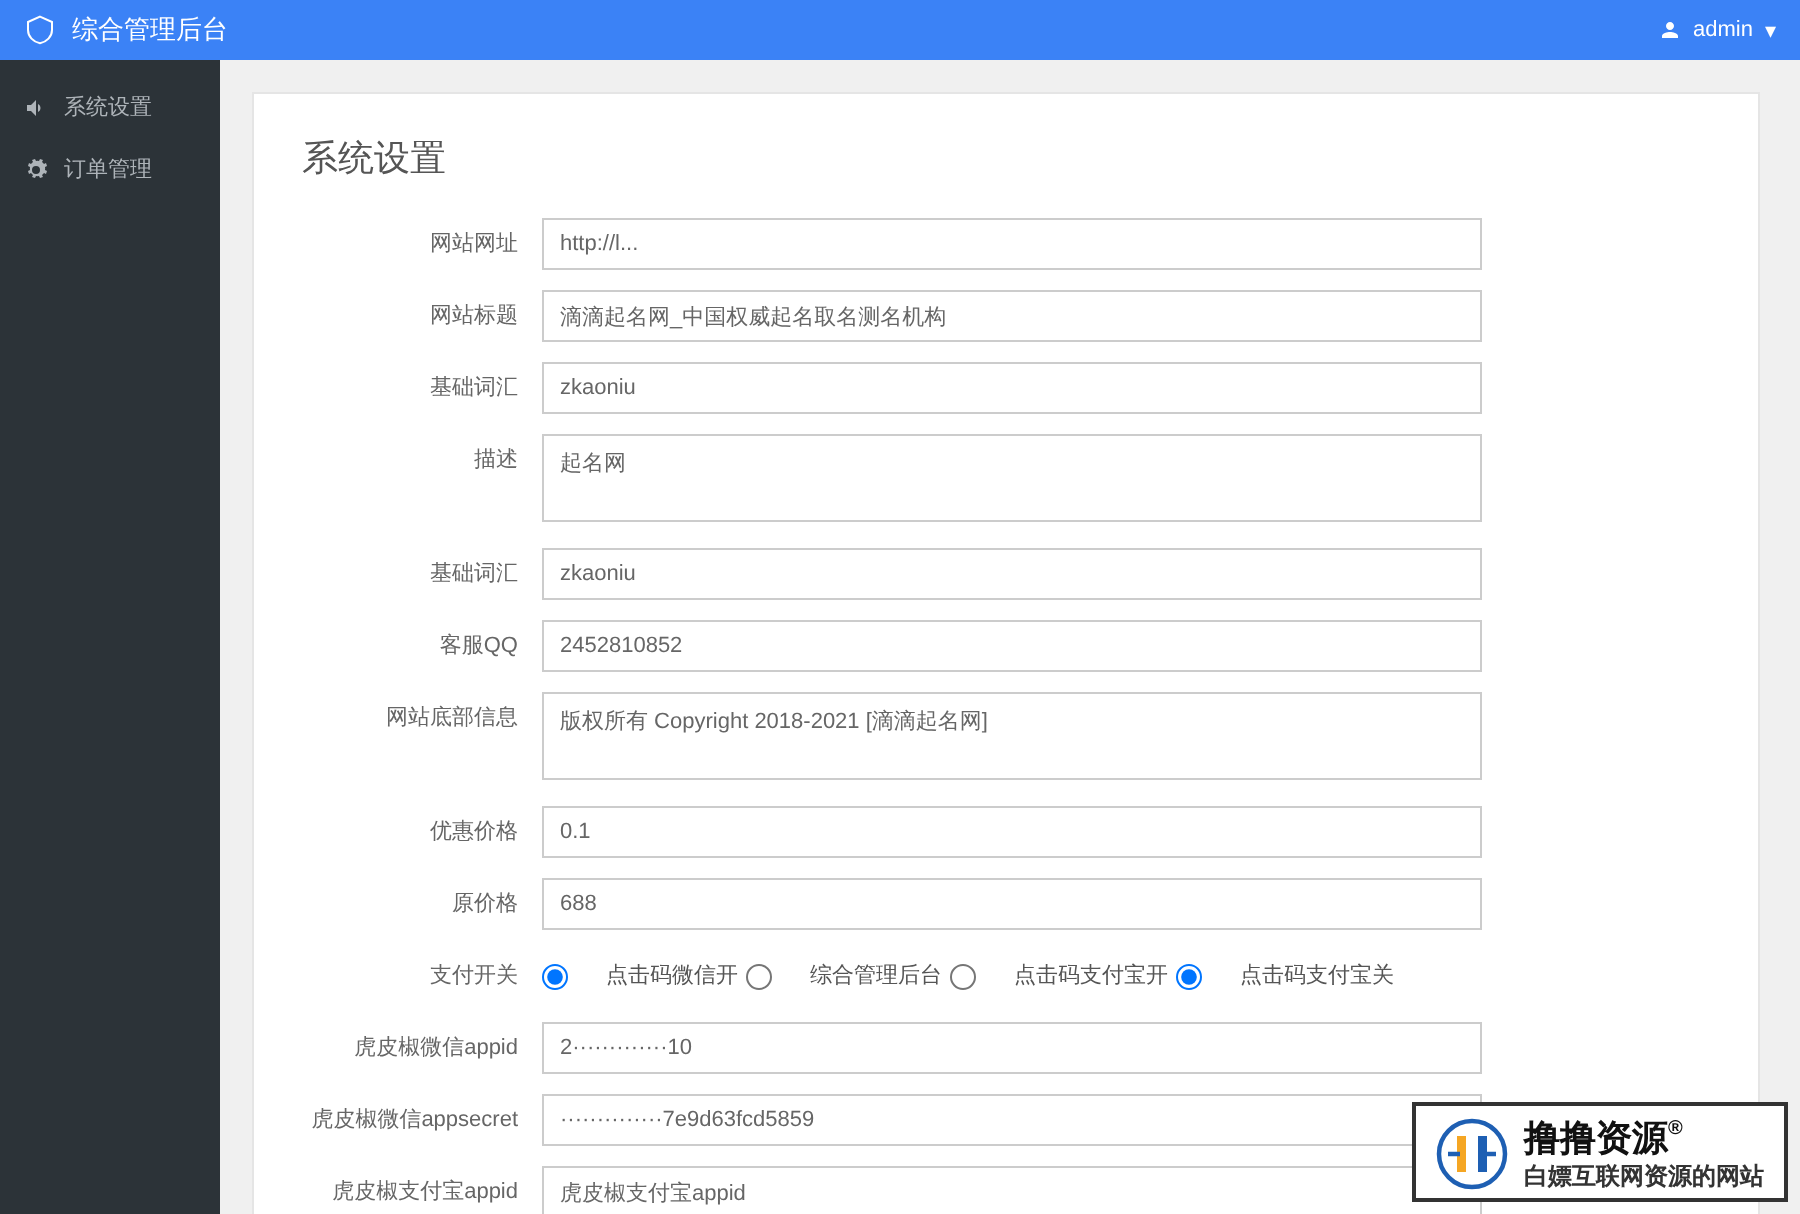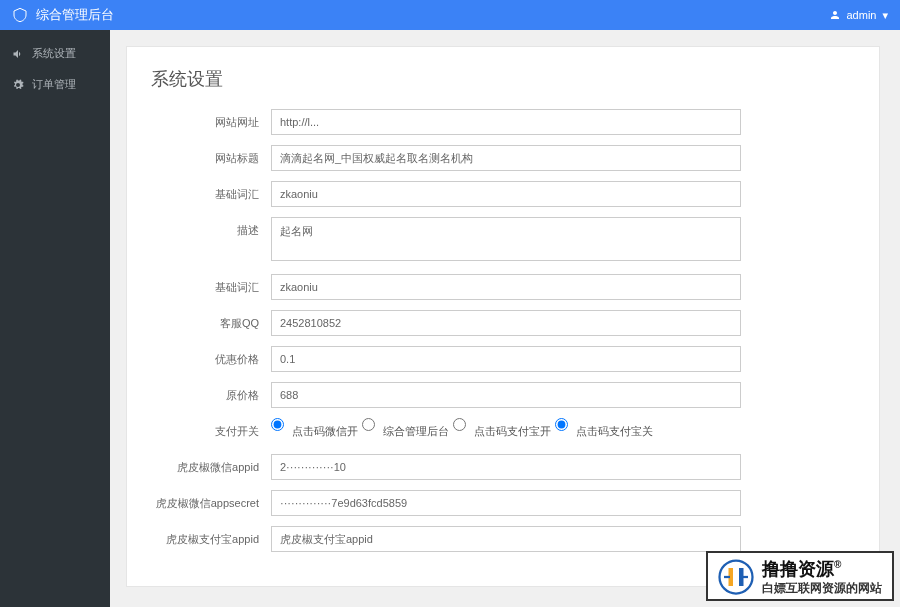--- a/index.html
+++ b/index.html
@@ -18,21 +18,21 @@
 .side-icon{width:12px;height:12px;display:inline-block}
 .main{flex:1;padding:16px 20px 16px 16px}
 .panel{background:#fff;border:1px solid #e5e5e5;padding:20px 24px 24px;min-height:520px}
 .page-title{font-size:18px;color:#555;margin-bottom:18px;font-weight:400}
 .form-row{display:flex;align-items:flex-start;margin-bottom:10px}
 .form-label{width:120px;text-align:right;padding-right:12px;color:#666;font-size:11px;line-height:26px}
 .form-control{flex:1;max-width:470px}
 .form-control input[type=text]{width:100%;height:26px;border:1px solid #ccc;padding:0 8px;font-size:11px;color:#666;background:#fff}
 .form-control textarea{width:100%;height:44px;border:1px solid #ccc;padding:6px 8px;font-size:11px;color:#666;resize:none}
 .radio-group{display:flex;gap:4px;align-items:center;flex-wrap:wrap;line-height:26px}
-.radio-group label{display:flex;align-items:flex-start;gap:8px;font-size:11px;color:#555;cursor:pointer}
+.radio-group label{display:flex;align-items:center;gap:19px;font-size:11px;color:#555;cursor:pointer}
 .radio-group input{margin:0}
 .watermark{position:fixed;right:6px;bottom:6px;background:#fff;border:2px solid #333;padding:6px 10px 4px;display:flex;align-items:center;gap:8px}
 .wm-icon{width:36px;height:36px}
 .wm-text{display:flex;flex-direction:column;line-height:1.2}
 .wm-line1{font-size:18px;font-weight:700;color:#111}
 .wm-reg{font-size:10px;vertical-align:top}
 .wm-line2{font-size:12px;color:#333;font-weight:600}
 </style>
 </head>
 <body>
@@ -97,20 +97,24 @@
       <div class="form-row">
           <div class="form-label">基础词汇</div>
           <div class="form-control"><input type="text" value="zkaoniu" style=""></div>
         </div>
 
       <div class="form-row">
           <div class="form-label">客服QQ</div>
           <div class="form-control"><input type="text" value="2452810852" style=""></div>
         </div>
 
+      <div class="form-row">
+          <div class="form-label">网站底部信息</div>
+          <div class="form-control"><textarea style="">版权所有 Copyright 2018-2021 [滴滴起名网]</textarea></div>
+        </div>
 
       <div class="form-row">
           <div class="form-label">优惠价格</div>
           <div class="form-control"><input type="text" value="0.1" style=""></div>
         </div>
 
       <div class="form-row">
           <div class="form-label">原价格</div>
           <div class="form-control"><input type="text" value="688" style=""></div>
         </div>

